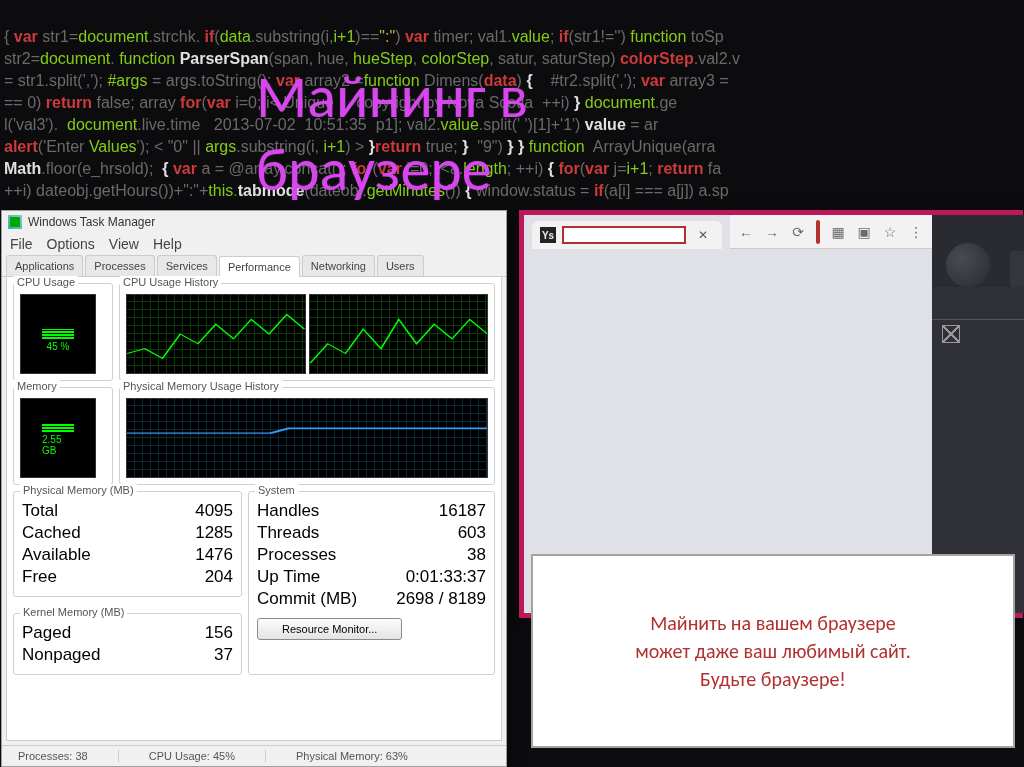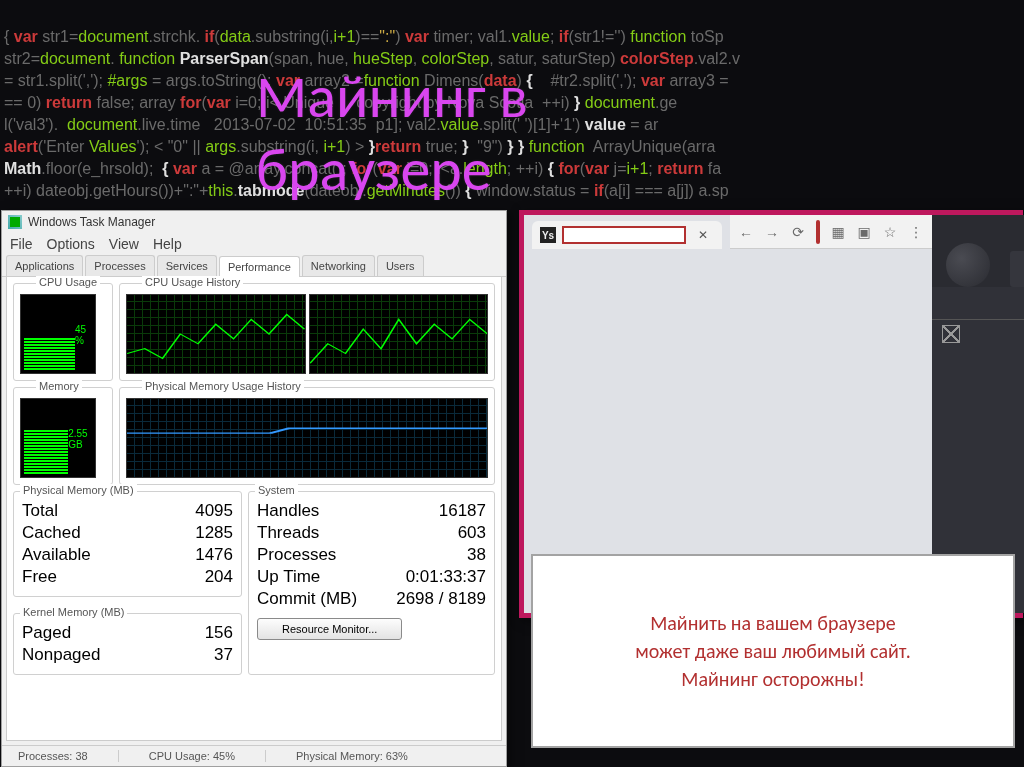--- a/index.html
+++ b/index.html
@@ -15,22 +15,22 @@
 .tm-titlebar{height:22px;display:flex;align-items:center;padding:2px 6px;font-size:12px;color:#333}
 .tm-titlebar .ico{width:14px;height:14px;background:linear-gradient(45deg,#4aa,#8cc);margin-right:6px;position:relative}
 .tm-titlebar .ico::before{content:"";position:absolute;inset:2px;background:#0a0;}
 .tm-menu{display:flex;gap:14px;padding:3px 8px;font-size:14px;color:#444}
 .tm-tabs{display:flex;gap:0;padding:0 4px;font-size:11px;border-bottom:1px solid #ccc}
 .tm-tab{padding:4px 8px;border:1px solid #ccc;border-bottom:none;background:#e8e8e8;border-radius:3px 3px 0 0;margin-right:2px;color:#444}
 .tm-tab.active{background:#fff;font-weight:500;position:relative;top:1px}
 .tm-body{flex:1;background:#fff;border:1px solid #ccc;margin:-1px 4px 4px 4px;padding:6px;display:flex;flex-direction:column;gap:6px}
 .tm-row{display:flex;gap:6px}
 .tm-group{border:1px solid #d0d0d0;border-radius:3px;padding:6px;font-size:11px;color:#555;position:relative}
-.tm-group-label{position:absolute;top:-8px;left:22px;background:#fff;padding:0 3px;font-size:11px;color:#555}
-.meter{background:#000;border:1px solid #333;height:80px;width:76px;margin-top:4px;display:flex;justify-content:flex-end;align-items:center;padding:3px}
+.tm-group-label{position:absolute;top:-8px;left:0;background:#fff;padding:0 3px;font-size:11px;color:#555}
+.meter{background:#000;border:1px solid #333;height:80px;width:76px;margin-top:4px;display:flex;flex-direction:column;justify-content:flex-end;align-items:center;padding:21px}
 .meter .bars{display:flex;gap:1px;height:100%;align-items:flex-end;width:100%;justify-content:center}
 .meter .bar{width:100%;background:repeating-linear-gradient(0deg,#0f0 0,#0f0 2px,#000 2px,#000 3px)}
 .meter .val{color:#0f0;font-size:10px;margin-top:2px}
 .graph{background:#000;border:1px solid #333;height:80px;margin-top:4px;position:relative;overflow:hidden}
 .graph::before{content:"";position:absolute;inset:0;background:repeating-linear-gradient(0deg,transparent 0,transparent 7px,#0a3a0a 7px,#0a3a0a 8px),repeating-linear-gradient(90deg,transparent 0,transparent 7px,#0a3a0a 7px,#0a3a0a 8px)}
 .graph svg{position:absolute;inset:0;width:100%;height:100%}
 .graph.mem::before{background:repeating-linear-gradient(0deg,transparent 0,transparent 7px,#0a2a3a 7px,#0a2a3a 8px),repeating-linear-gradient(90deg,transparent 0,transparent 7px,#0a2a3a 7px,#0a2a3a 8px)}
 .tm-statgroup{border:1px solid #d0d0d0;border-radius:3px;padding:8px;flex:1;position:relative}
 .tm-statgroup .tm-group-label{left:6px}
 .statrow{display:flex;justify-content:space-between;font-size:17px;padding:1px 0}
@@ -239,15 +239,15 @@
           <path d="M1 1 L1 15 L5 12 L8 18 L10 17 L7 11 L12 11 Z" fill="#fff" stroke="#000" stroke-width="0.5"></path>
         </svg>
     </div>
   </div>
 </div>
 
 <div class="warnbox">
   <span>
     <span>Майнить на вашем браузере</span><br>
     <span>может даже ваш любимый сайт.</span><br>
-    <span>Майнинг осторожны!</span>
+    <span>Будьте браузере!</span>
   </span>
 </div>
 
 </body></html>

